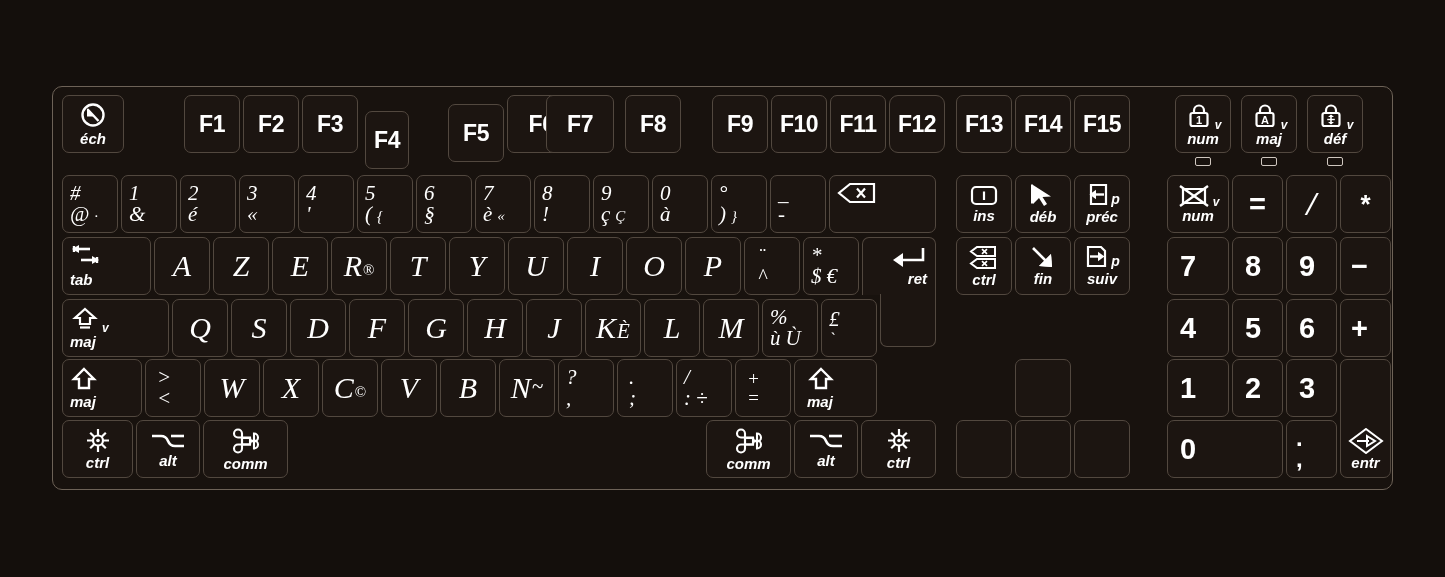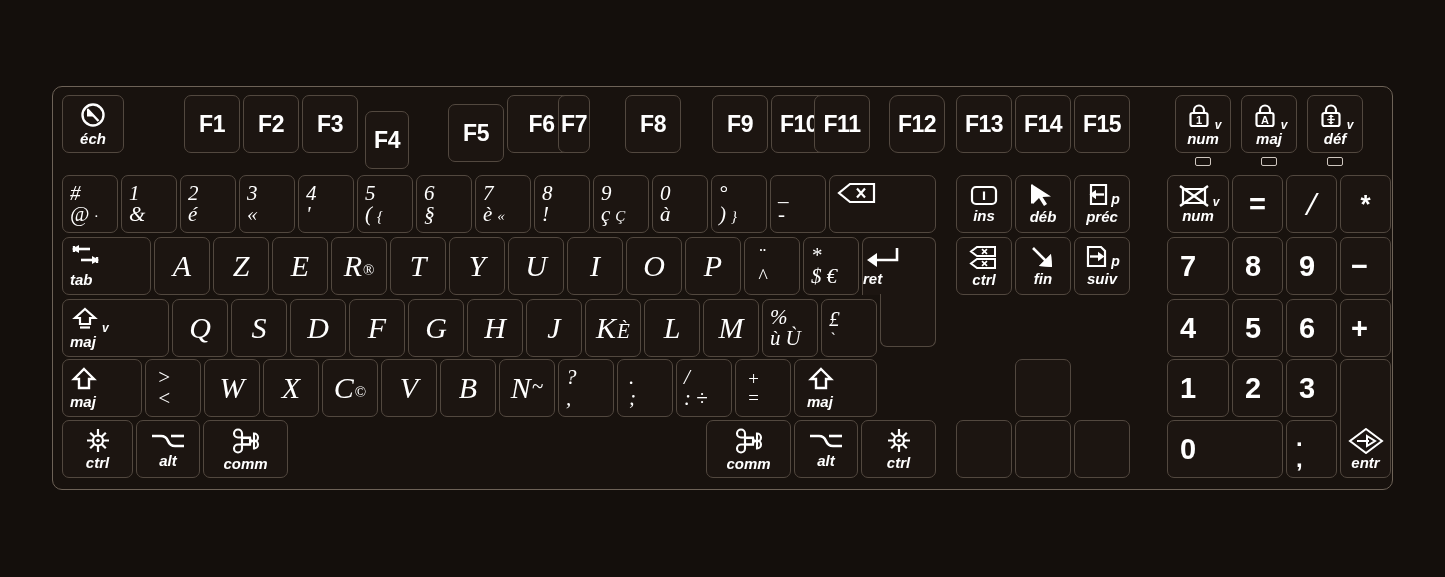--- a/index.html
+++ b/index.html
@@ -65,21 +65,21 @@
   .dual .lo { font-size: 21px; display: flex; gap: 5px; align-items: baseline; }
   .dual .tiny { font-size: 15px; }
   
   .mod {
     position: absolute; inset: 0;
     display: flex; flex-direction: column;
     align-items: flex-start; justify-content: center;
     padding-left: 7px;
   }
   .mod.ctr { align-items: center; padding-left: 0; }
-  .mod.rgt { padding-left: 0; padding-right: 8px; }
+  .mod.rgt { align-items: flex-end; padding-left: 0; padding-right: 8px; }
   .mlabel {
     font-family: "Liberation Sans", sans-serif;
     font-weight: bold; font-style: italic;
     font-size: 15px; letter-spacing: 0px;
   }
   .micon { display: flex; align-items: flex-end; }
   .vtag {
     font-family: "Liberation Sans", sans-serif;
     font-weight: bold; font-style: italic; font-size: 12px;
     margin-left: 1px; position: relative; top: 2px;
@@ -150,34 +150,34 @@
   <div class="key" style="left:312px;top:8px;width:44px;height:58px;margin-top:16px;">
     <div class="fkey">F4</div>
     </div>
 
   <div class="key" style="left:395px;top:8px;width:56px;height:58px;margin-top:9px;">
     <div class="fkey">F5</div>
     </div>
   <div class="key" style="left:454px;top:8px;width:69px;height:58px;">
     <div class="fkey">F6</div>
     </div>
-  <div class="key" style="left:505px;top:8px;width:32px;height:58px;">
+  <div class="key" style="left:493px;top:8px;width:68px;height:58px;">
     <div class="fkey">F7</div>
     </div>
   <div class="key" style="left:572px;top:8px;width:56px;height:58px;">
     <div class="fkey">F8</div>
     </div>
 
   <div class="key" style="left:659px;top:8px;width:56px;height:58px;">
     <div class="fkey">F9</div>
     </div>
   <div class="key" style="left:718px;top:8px;width:56px;height:58px;">
     <div class="fkey">F10</div>
     </div>
-  <div class="key" style="left:761px;top:8px;width:56px;height:58px;">
+  <div class="key" style="left:777px;top:8px;width:56px;height:58px;">
     <div class="fkey">F11</div>
     </div>
   <div class="key" style="left:836px;top:8px;width:56px;height:58px;border-radius:9px;">
     <div class="fkey">F12</div>
     </div>
 
   <div class="key" style="left:903px;top:8px;width:56px;height:58px;">
     <div class="fkey">F13</div>
     </div>
   <div class="key" style="left:962px;top:8px;width:56px;height:58px;">

